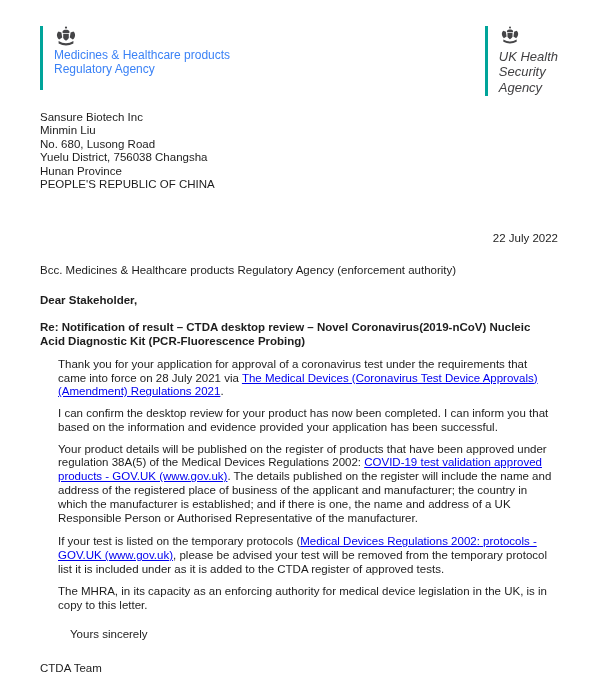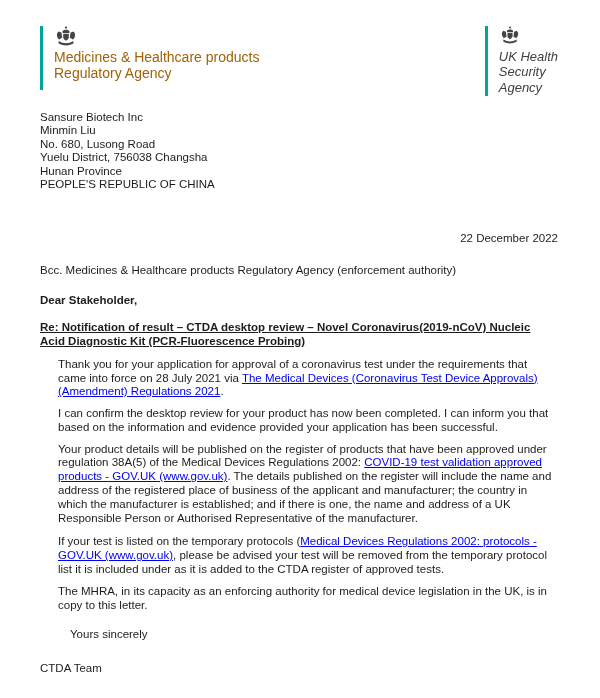--- a/index.html
+++ b/index.html
@@ -15,31 +15,31 @@
     padding:26px 42px 0 40px;
     overflow:hidden;
   }
   
   .letterhead { display:flex; justify-content:space-between; align-items:flex-start; height:70px; }
   .logo { display:flex; align-items:stretch; }
   .brand-bar { width:3px; background:#00a49a; margin-right:11px; }
   .logo-content { display:flex; flex-direction:column; }
   .crest { width:24px; height:20px; margin-bottom:3px; }
   .crest svg { display:block; }
-  .mhra-name { font-size:14px; line-height:1.15; color:#a16207; }
+  .mhra-name { font-size:12px; line-height:1.15; color:#3b82f6; }
   .ukhsa-name { font-size:13px; line-height:1.18; color:#414042;font-style:italic; }
   .mhra .brand-bar { height:64px; }
   .ukhsa .brand-bar { height:70px; }
   
   .recipient { margin-top:15px; }
   .recipient div { line-height:1.17; }
   .date-row { margin-top:40px; text-align:right; }
   .bcc { margin-top:18px; }
   .salutation { margin-top:17px;font-weight:bold; }
-  .subject { margin-top:13px; font-weight:bold; text-decoration:underline; }
+  .subject { margin-top:13px; font-weight:bold; }
   .para { margin-top:8px;margin-left:18px; }
   .para.first { margin-top:9px; }
   .para.gap-lg { margin-top:15px; }
   .para.gap-md { margin-top:10px; }
   a.doc-link { color:#0000ee; text-decoration:underline; cursor:pointer; }
   .valediction { margin-top:16px;margin-left:30px; }
   .signature { margin-top:20px; }
 </style>
 </head>
 <body>
@@ -90,21 +90,21 @@
 
   <div class="recipient">
     <div>Sansure Biotech Inc</div>
     <div>Minmin Liu</div>
     <div>No. 680, Lusong Road</div>
     <div>Yuelu District, 756038 Changsha</div>
     <div>Hunan Province</div>
     <div>PEOPLE'S REPUBLIC OF CHINA</div>
   </div>
 
-  <div class="date-row">22 December 2022</div>
+  <div class="date-row">22 July 2022</div>
 
   <div class="bcc">Bcc. Medicines &amp; Healthcare products Regulatory Agency (enforcement authority)</div>
 
   <div class="salutation">Dear Stakeholder,</div>
 
   <div class="subject">Re: Notification of result – CTDA desktop review – Novel Coronavirus(2019-nCoV) Nucleic Acid Diagnostic Kit (PCR-Fluorescence Probing)</div>
 
   <p class="para first"><span>Thank you for your application for approval of a coronavirus test under the requirements that came into force on 28 July 2021 via </span><a href="#" class="doc-link">The Medical Devices (Coronavirus Test Device Approvals) (Amendment) Regulations 2021</a><span>.</span></p>
 
   <p class="para">I can confirm the desktop review for your product has now been completed. I can inform you that based on the information and evidence provided your application has been successful.</p>

